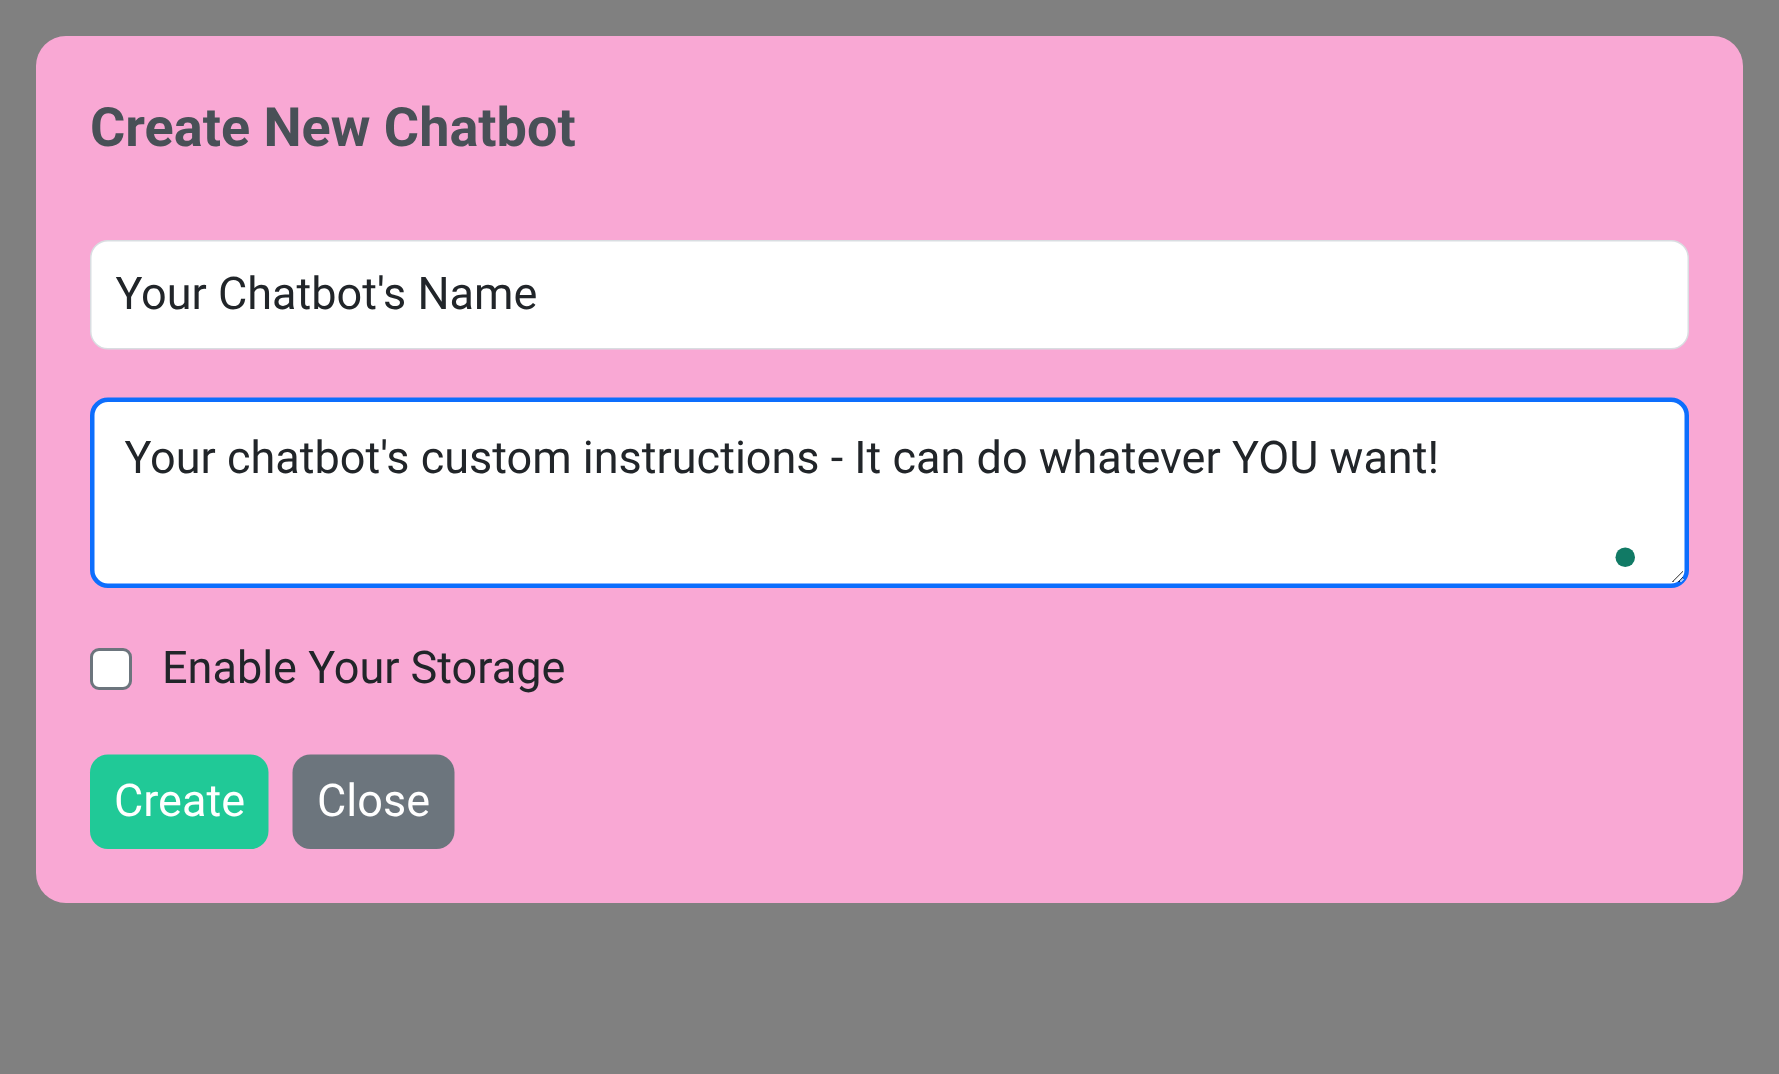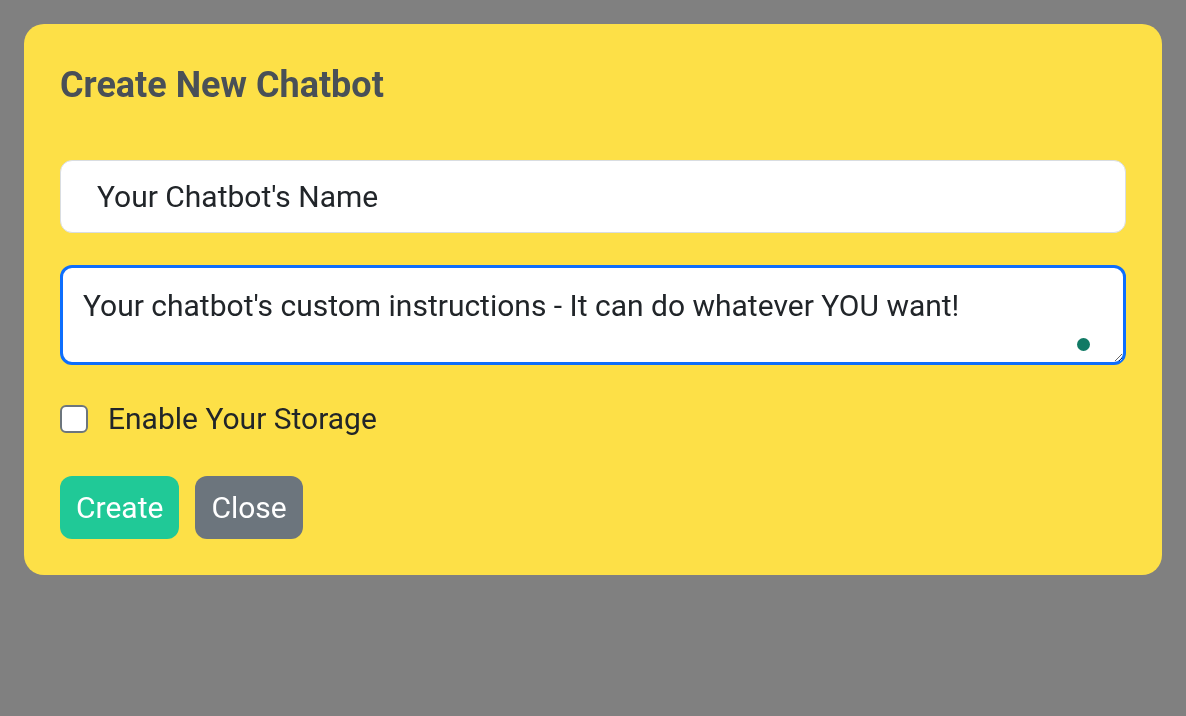--- a/index.html
+++ b/index.html
@@ -12,38 +12,38 @@
     background: #808080;
     width: 1186px;
     height: 716px;
     position: relative;
   }
   .modal {
     position: absolute;
     top: 24px;
     left: 24px;
     right: 24px;
-    background: #fde047;
+    background: #f9a8d4;
     border-radius: 20px;
     padding: 40px 36px 36px 36px;
   }
   .modal-title {
     font-size: 36px;
     font-weight: 700;
     color: #495057;
     margin-bottom: 54px;
   }
   .form-group {
     margin-bottom: 32px;
   }
   .text-input {
     width: 100%;
     font-size: 30px;
     color: #212529;
-    padding: 18px 36px;
+    padding: 18px 16px;
     border: 1.5px solid #d9dde1;
     border-radius: 12px;
     background: #fff;
     font-family: inherit;
     outline: none;
   }
   .text-input::placeholder {
     color: #212529;
     opacity: 1;
   }
@@ -93,21 +93,21 @@
     width: 100%;
     font-size: 30px;
     color: #212529;
     padding: 18px 20px;
     border: 3px solid #0d6efd;
     border-radius: 12px;
     background: #fff;
     font-family: inherit;
     outline: none;
     resize: both;
-    height: 100px;
+    height: 127px;
     line-height: 1.3;
   }
   .textarea-input::placeholder {
     color: #212529;
     opacity: 1;
   }
   .status-dot {
     position: absolute;
     right: 36px;
     bottom: 18px;

